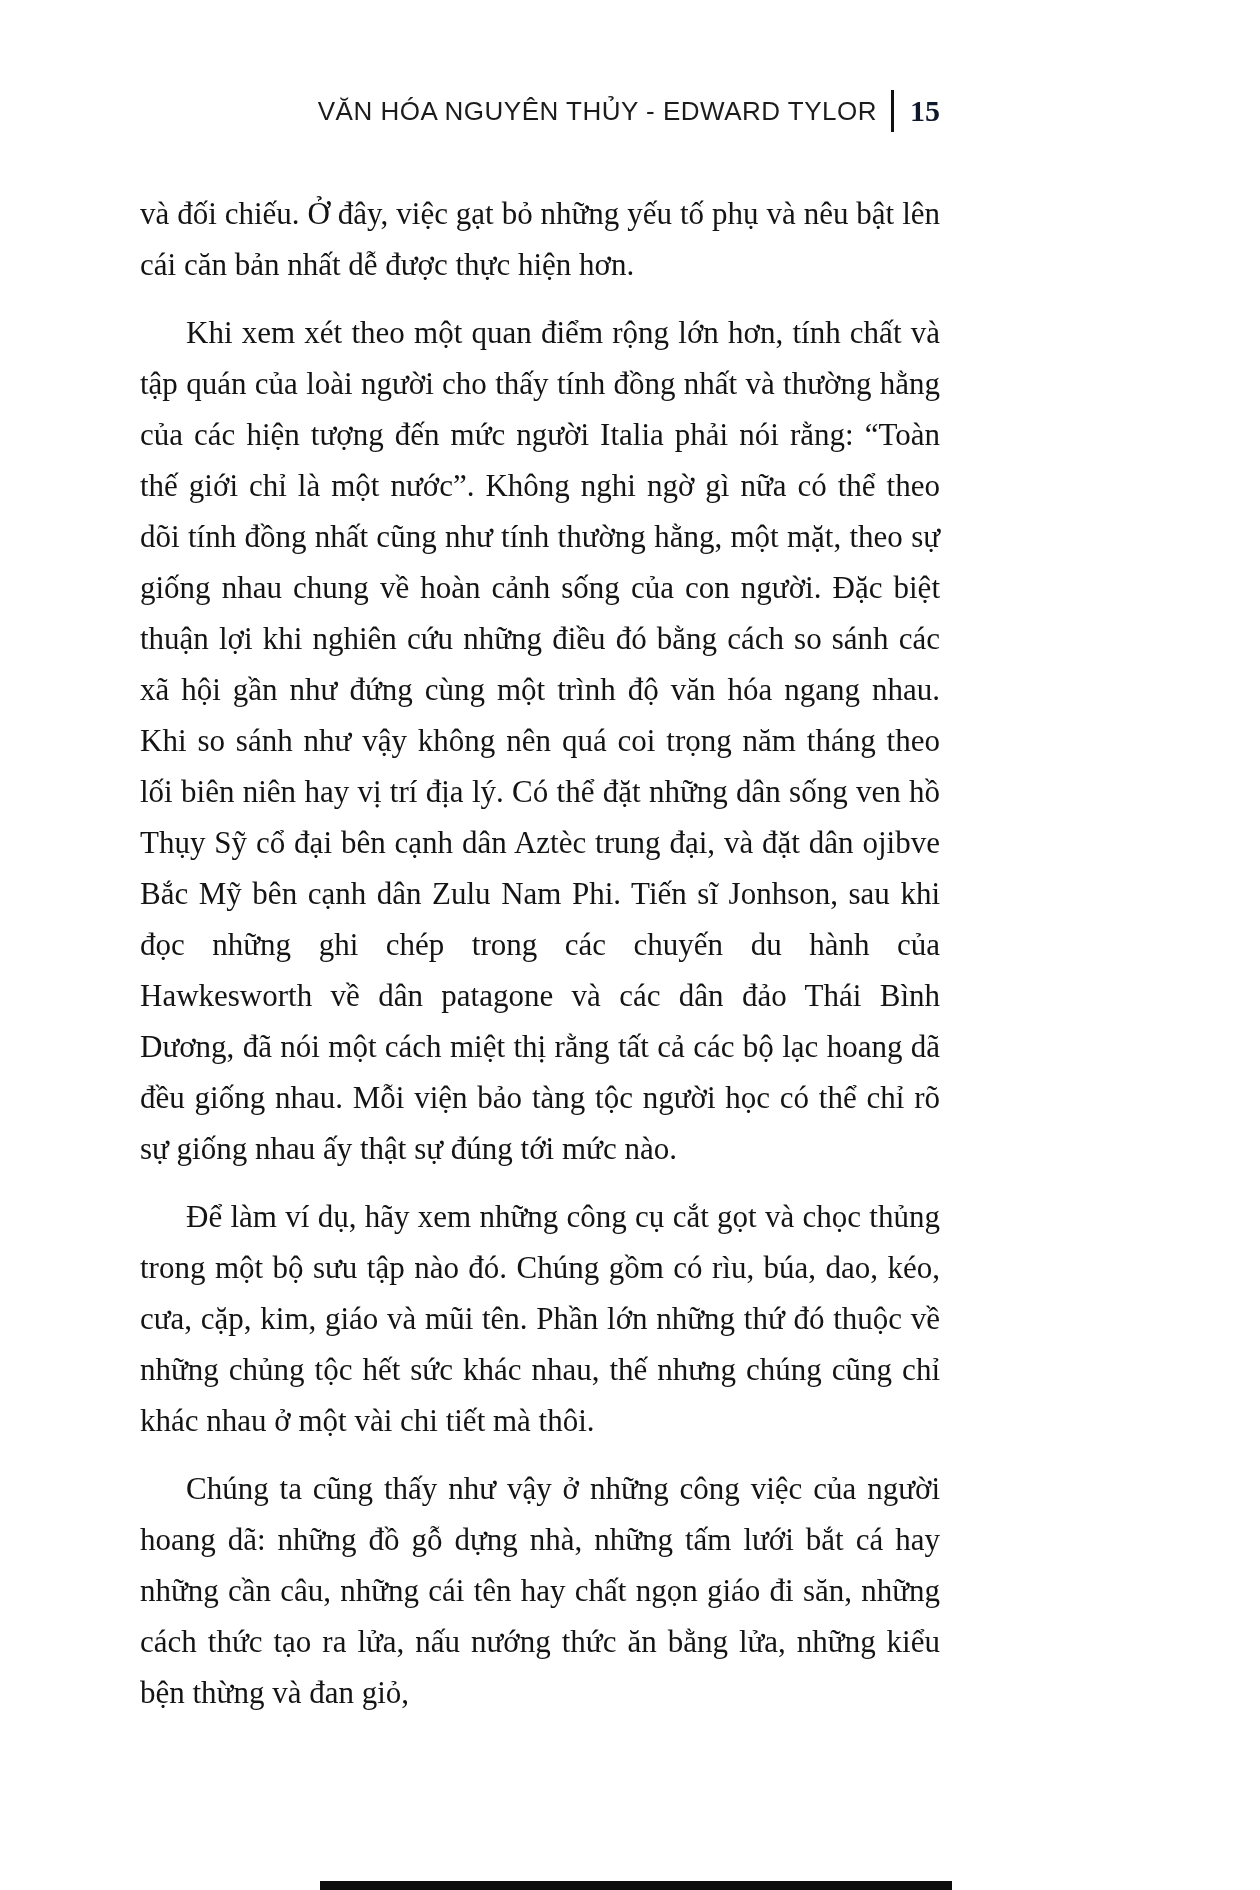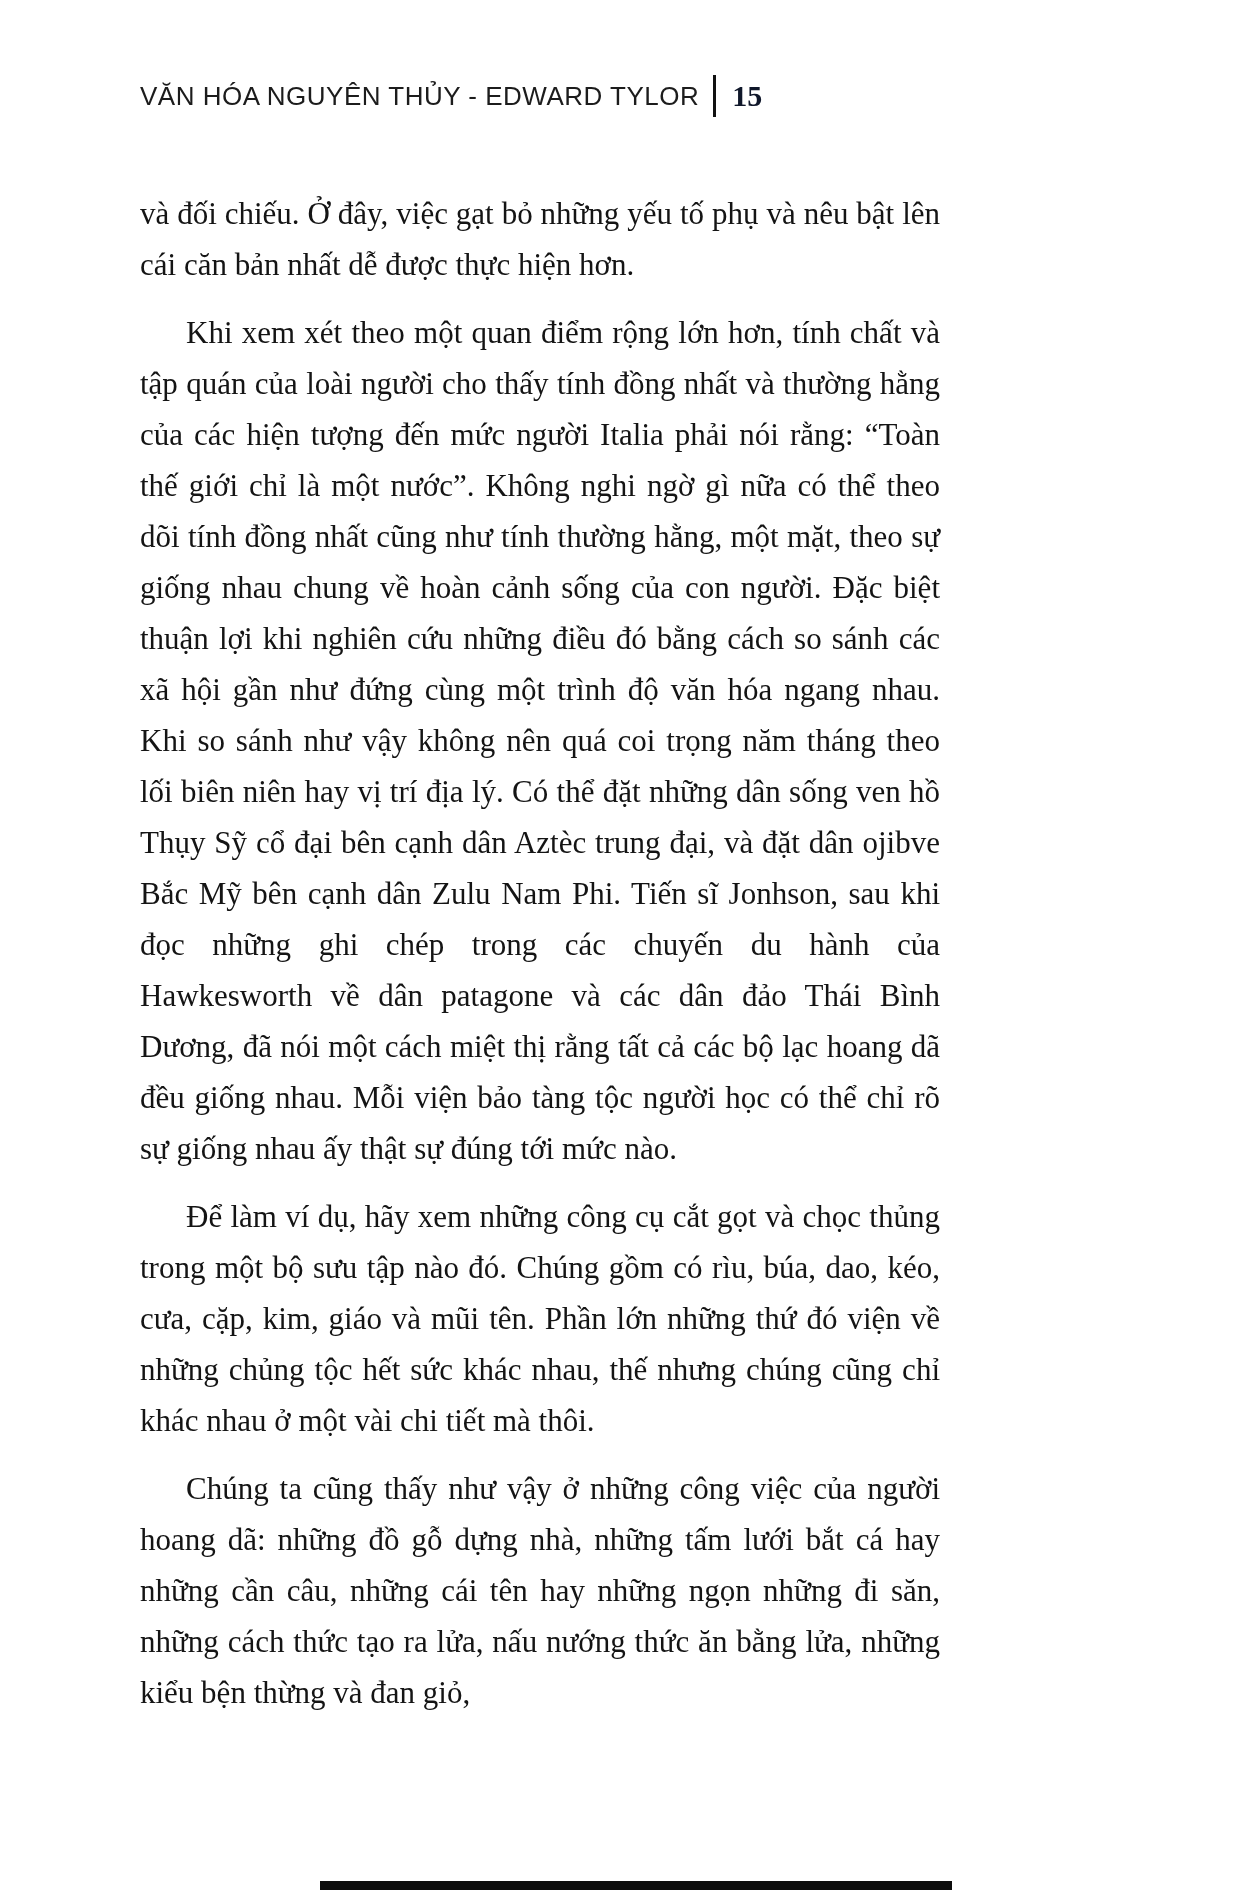--- a/index.html
+++ b/index.html
@@ -11,24 +11,25 @@
     position: relative;
     width: 1260px;
     height: 1890px;
     background: #ffffff;
     overflow: hidden;
     font-family: "Liberation Serif", serif;
     color: #141414;
   }
   .running-head {
     position: absolute;
-    top: 75px;
+    top: 90px;
     left: 140px;
     width: 800px;
     display: flex;
+    justify-content: flex-end;
     align-items: center;
   }
   .running-head .title {
     font-family: "Liberation Sans", sans-serif;
     font-size: 26px;
     font-weight: 400;
     letter-spacing: 0.5px;
     color: #1c1c1c;
     white-space: nowrap;
   }
@@ -78,19 +79,19 @@
 
   <div class="running-head">
     <span class="title">VĂN HÓA NGUYÊN THỦY - EDWARD TYLOR</span>
     <span class="rule"></span>
     <span class="folio">15</span>
   </div>
 
   <div class="body-text">
     <p class="continuation">và đối chiếu. Ở đây, việc gạt bỏ những yếu tố phụ và nêu bật lên cái căn bản nhất dễ được thực hiện hơn.</p>
     <p>Khi xem xét theo một quan điểm rộng lớn hơn, tính chất và tập quán của loài người cho thấy tính đồng nhất và thường hằng của các hiện tượng đến mức người Italia phải nói rằng: “Toàn thế giới chỉ là một nước”. Không nghi ngờ gì nữa có thể theo dõi tính đồng nhất cũng như tính thường hằng, một mặt, theo sự giống nhau chung về hoàn cảnh sống của con người. Đặc biệt thuận lợi khi nghiên cứu những điều đó bằng cách so sánh các xã hội gần như đứng cùng một trình độ văn hóa ngang nhau. Khi so sánh như vậy không nên quá coi trọng năm tháng theo lối biên niên hay vị trí địa lý. Có thể đặt những dân sống ven hồ Thụy Sỹ cổ đại bên cạnh dân Aztèc trung đại, và đặt dân ojibve Bắc Mỹ bên cạnh dân Zulu Nam Phi. Tiến sĩ Jonhson, sau khi đọc những ghi chép trong các chuyến du hành của Hawkesworth về dân patagone và các dân đảo Thái Bình Dương, đã nói một cách miệt thị rằng tất cả các bộ lạc hoang dã đều giống nhau. Mỗi viện bảo tàng tộc người học có thể chỉ rõ sự giống nhau ấy thật sự đúng tới mức nào.</p>
-    <p>Để làm ví dụ, hãy xem những công cụ cắt gọt và chọc thủng trong một bộ sưu tập nào đó. Chúng gồm có rìu, búa, dao, kéo, cưa, cặp, kim, giáo và mũi tên. Phần lớn những thứ đó viện về những chủng tộc hết sức khác nhau, thế nhưng chúng cũng chỉ khác nhau ở một vài chi tiết mà thôi.</p>
-    <p>Chúng ta cũng thấy như vậy ở những công việc của người hoang dã: những đồ gỗ dựng nhà, những tấm lưới bắt cá hay những cần câu, những cái tên hay những ngọn những đi săn, những cách thức tạo ra lửa, nấu nướng thức ăn bằng lửa, những kiểu bện thừng và đan giỏ,</p>
+    <p>Để làm ví dụ, hãy xem những công cụ cắt gọt và chọc thủng trong một bộ sưu tập nào đó. Chúng gồm có rìu, búa, dao, kéo, cưa, cặp, kim, giáo và mũi tên. Phần lớn những thứ đó thuộc về những chủng tộc hết sức khác nhau, thế nhưng chúng cũng chỉ khác nhau ở một vài chi tiết mà thôi.</p>
+    <p>Chúng ta cũng thấy như vậy ở những công việc của người hoang dã: những đồ gỗ dựng nhà, những tấm lưới bắt cá hay những cần câu, những cái tên hay chất ngọn giáo đi săn, những cách thức tạo ra lửa, nấu nướng thức ăn bằng lửa, những kiểu bện thừng và đan giỏ,</p>
   </div>
 
   <div class="scan-bar"></div>
 
 </div>
 
 </body></html>

